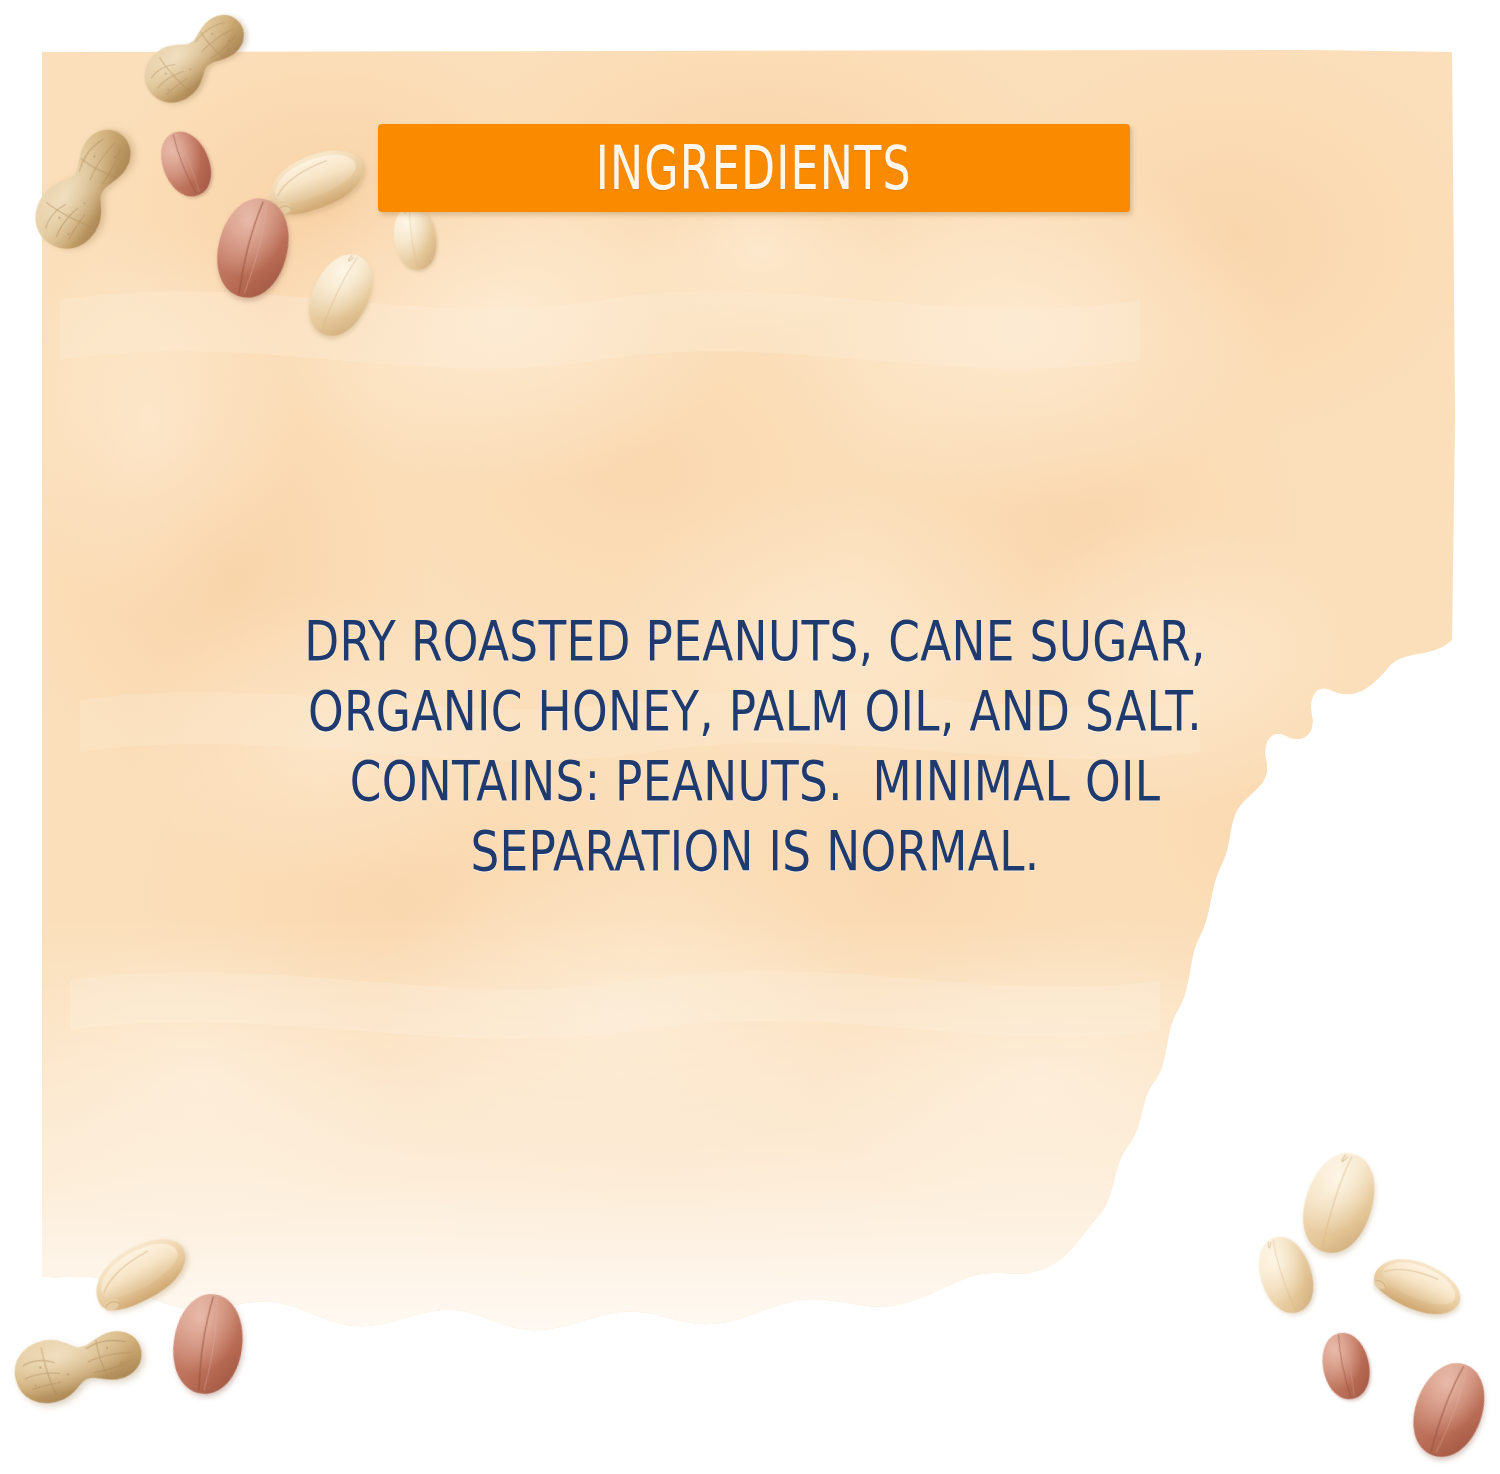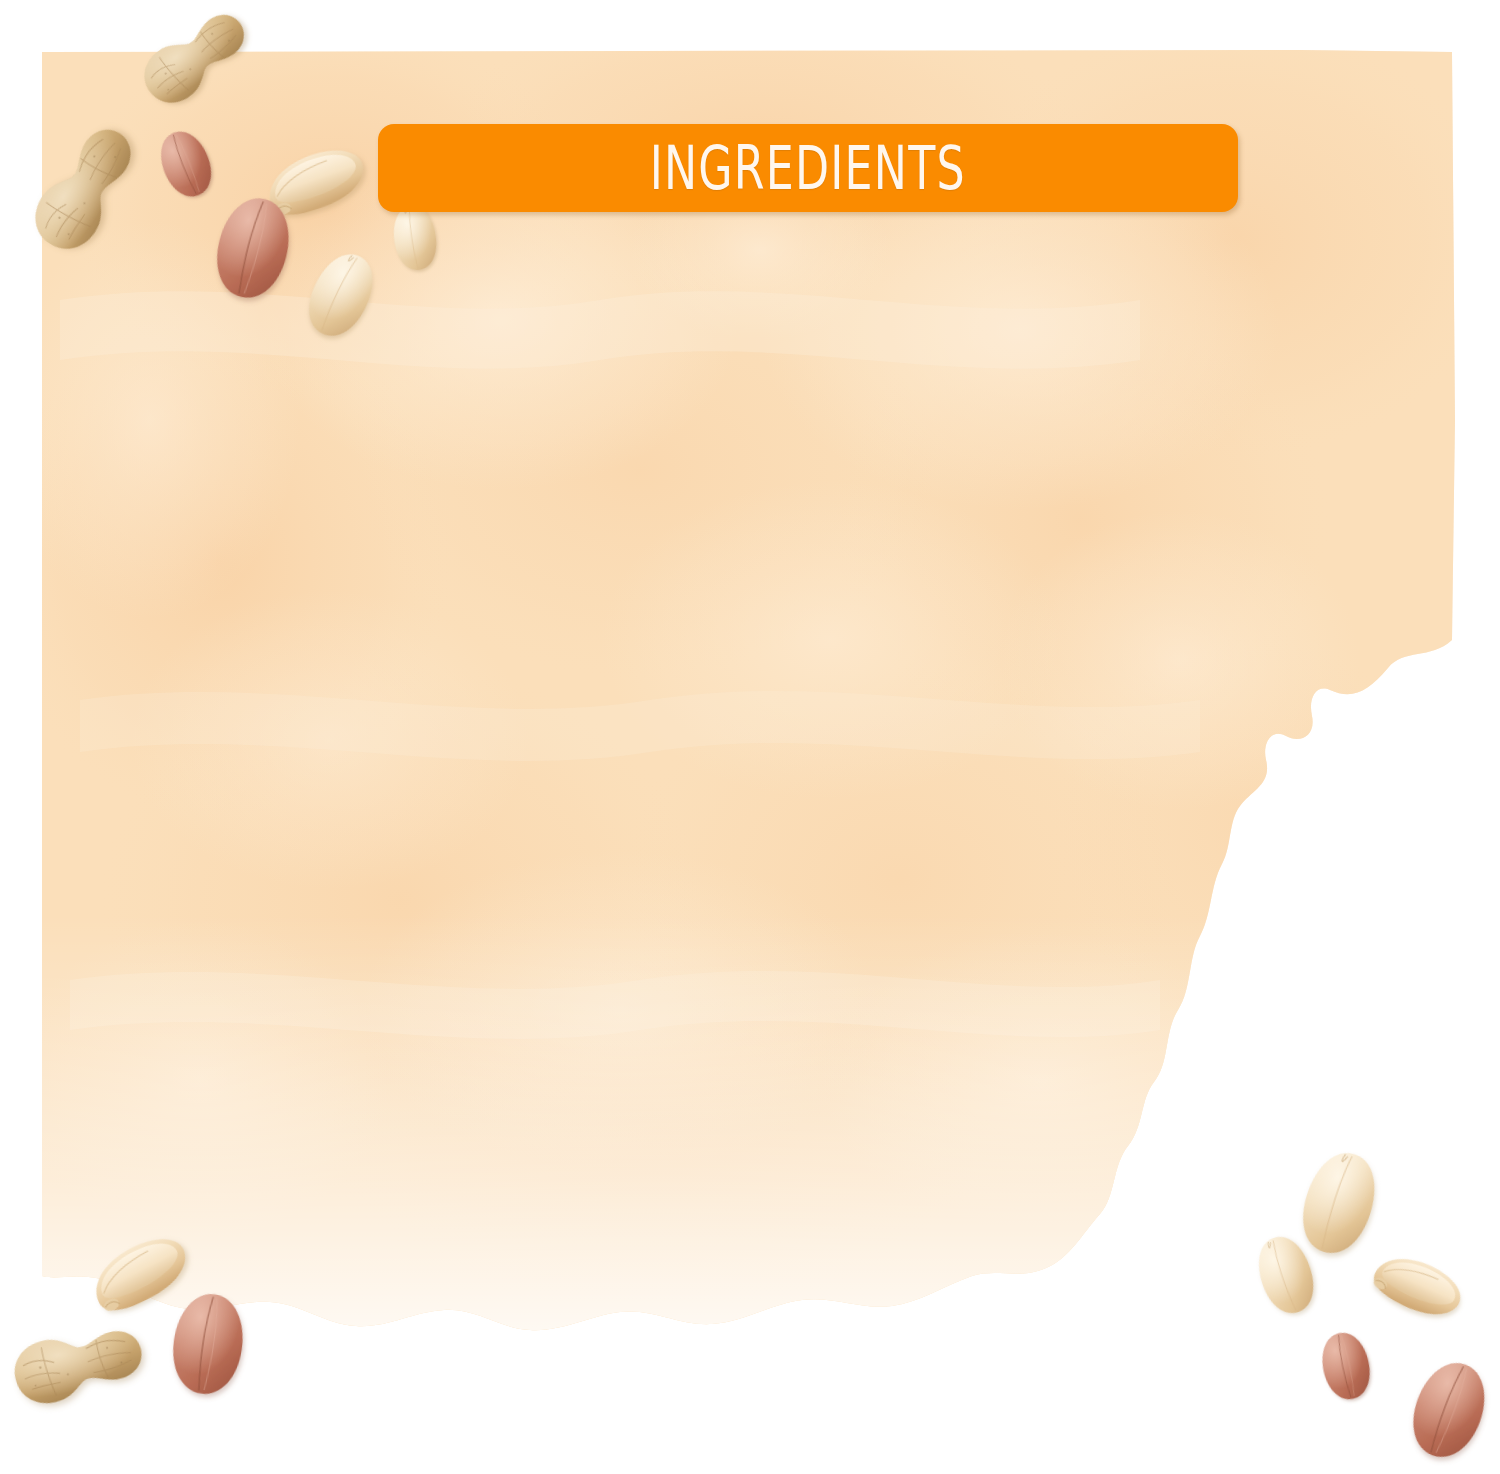--- a/index.html
+++ b/index.html
@@ -28,24 +28,24 @@
     left: 0; top: 0;
     width: 1500px; height: 1474px;
     pointer-events: none;
   }
 
   
   #banner {
     position: absolute;
     left: 378px;
     top: 124px;
-    width: 860px;
+    width: 752px;
     height: 88px;
     background: #fa8b00;
-    border-radius: 16px;
+    border-radius: 4px;
     box-shadow: 2px 3px 5px rgba(140, 90, 30, 0.28);
     display: flex;
     align-items: center;
     justify-content: center;
     z-index: 40;
   }
   #banner-title {
     color: #fff7ee;
     font-family: "Liberation Sans Narrow", "DejaVu Sans Condensed", "Liberation Sans", sans-serif;
     font-size: 60px;
@@ -184,20 +184,26 @@
 
         <rect x="0" y="0" width="1500" height="1474" fill="url(#fadeBottom)"></rect>
       </g>
     </svg>
   </div>
 
   <div id="banner">
     <span id="banner-title">INGREDIENTS</span>
   </div>
 
+  <div id="ingredients-body">
+    <div class="line">DRY ROASTED PEANUTS, CANE SUGAR,</div>
+    <div class="line">ORGANIC HONEY, PALM OIL, AND SALT.</div>
+    <div class="line">CONTAINS: PEANUTS.  MINIMAL OIL</div>
+    <div class="line">SEPARATION IS NORMAL.</div>
+  </div>
 
   <div id="peanuts-top-left">
       <div class="peanut" style="left: 128px; top: 2px; width: 130px; height: 112px; transform: rotate(-38deg);">
     <svg width="130" height="112" viewBox="0 0 200 110">
       <defs>
         <linearGradient id="pn0s" x1="0" y1="0" x2="0.25" y2="1">
           <stop offset="0%" stop-color="#e6cda4"></stop>
           <stop offset="38%" stop-color="#d8b984"></stop>
           <stop offset="72%" stop-color="#c4a06a"></stop>
           <stop offset="100%" stop-color="#ad8a57"></stop>

